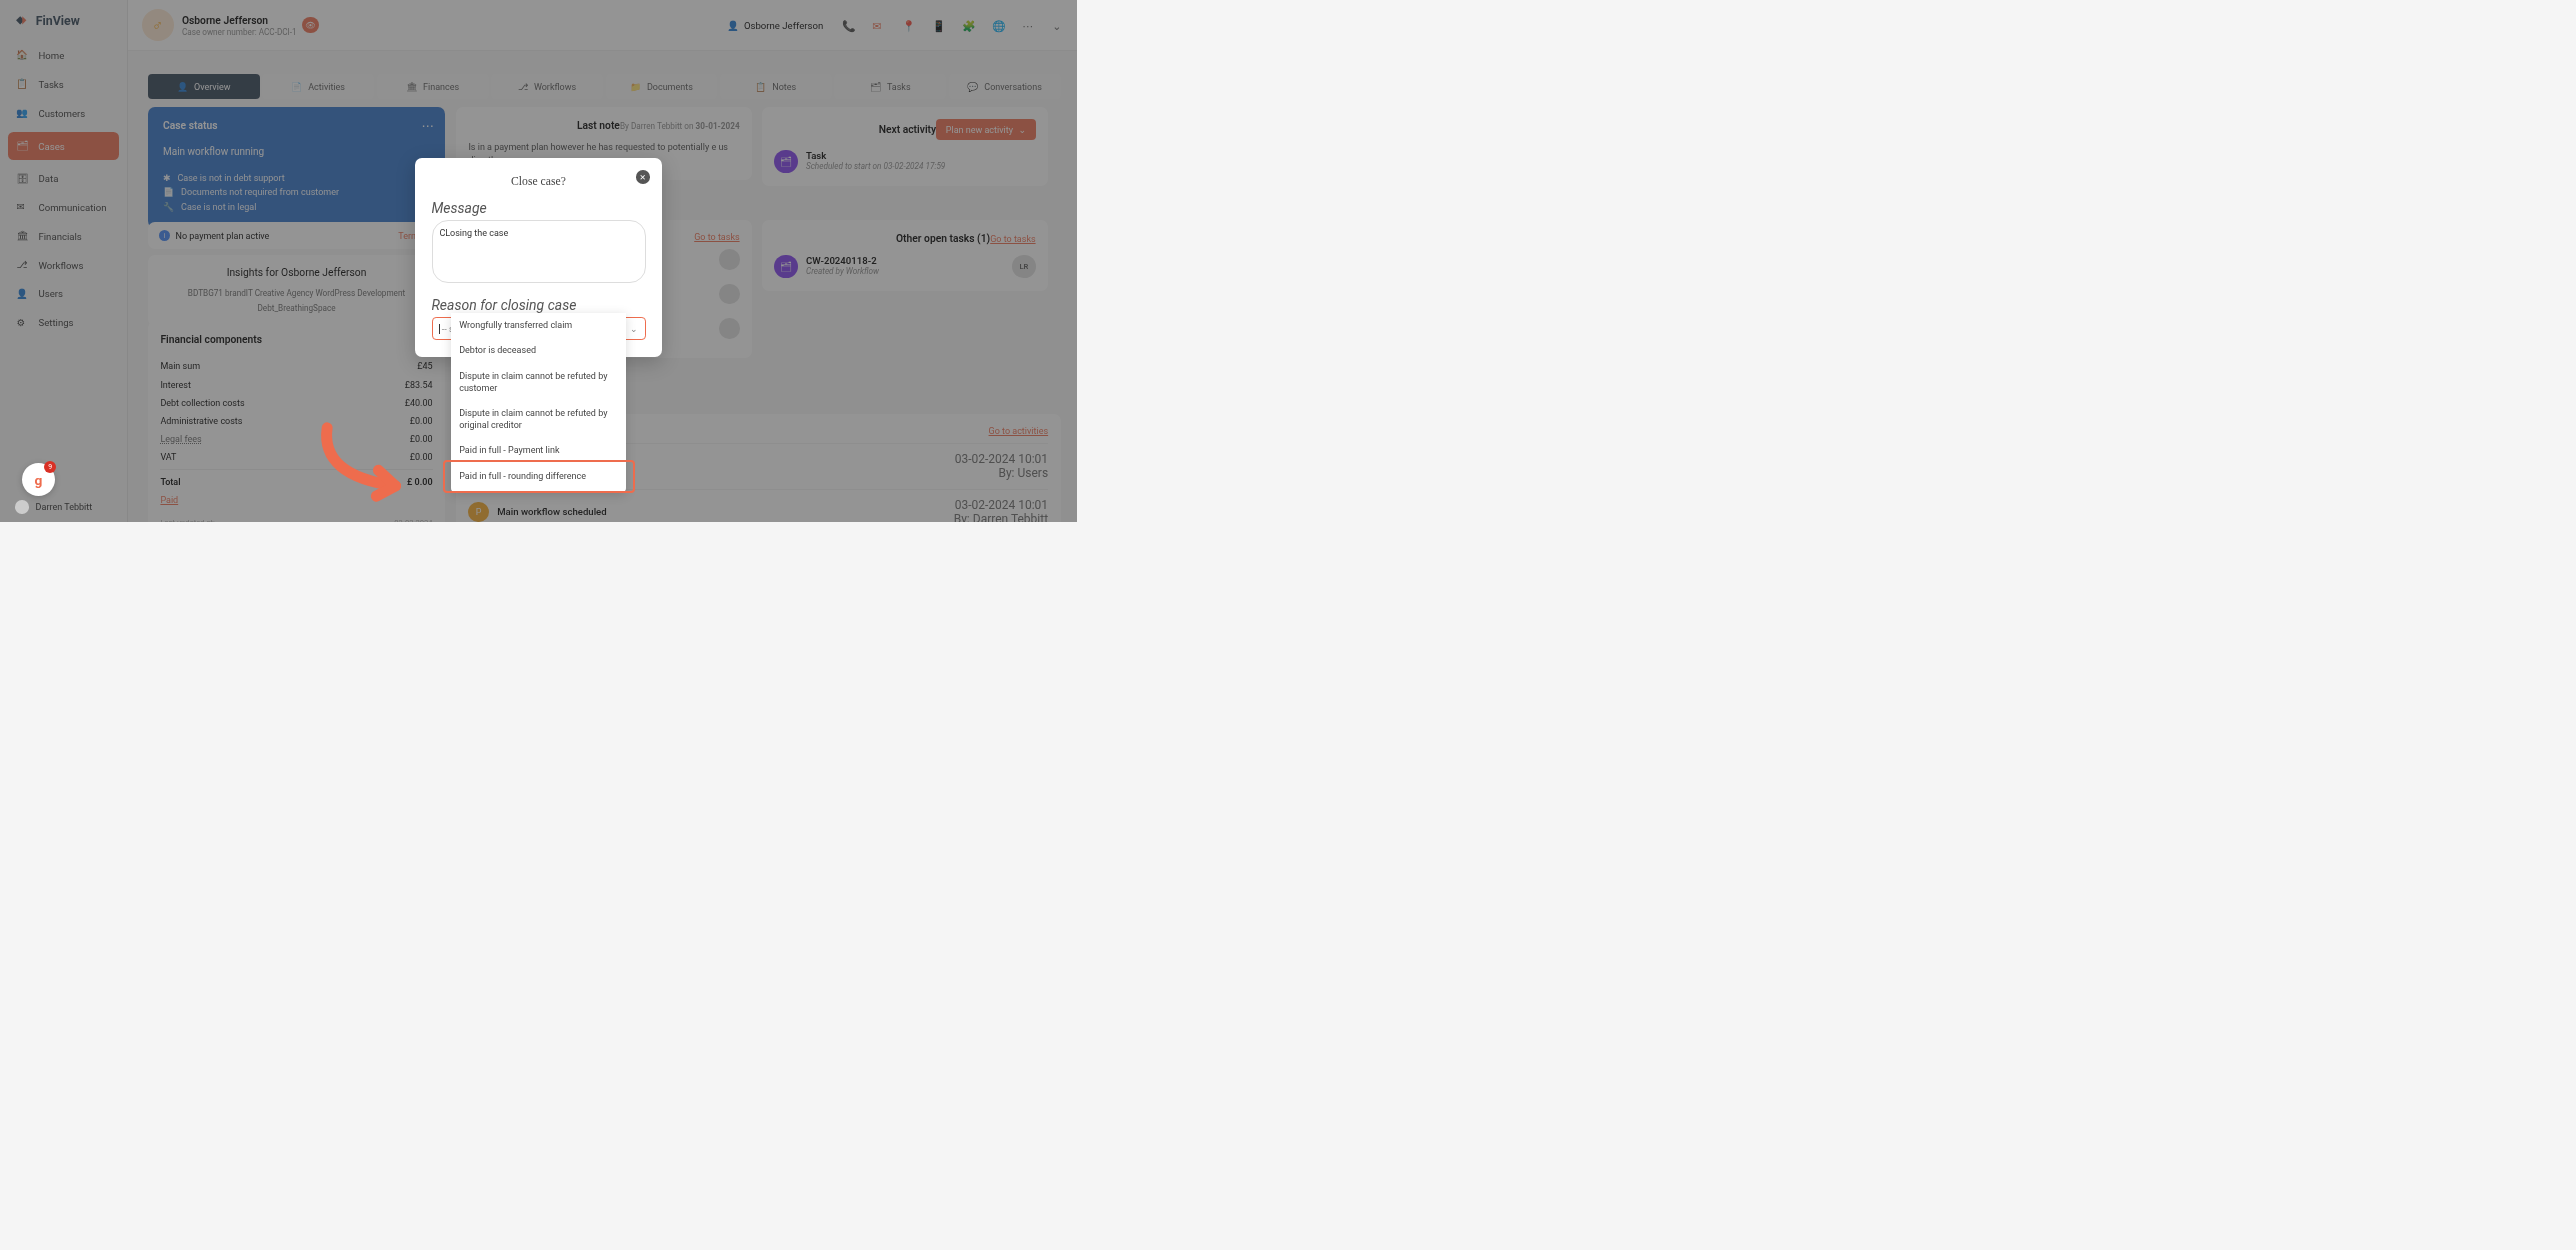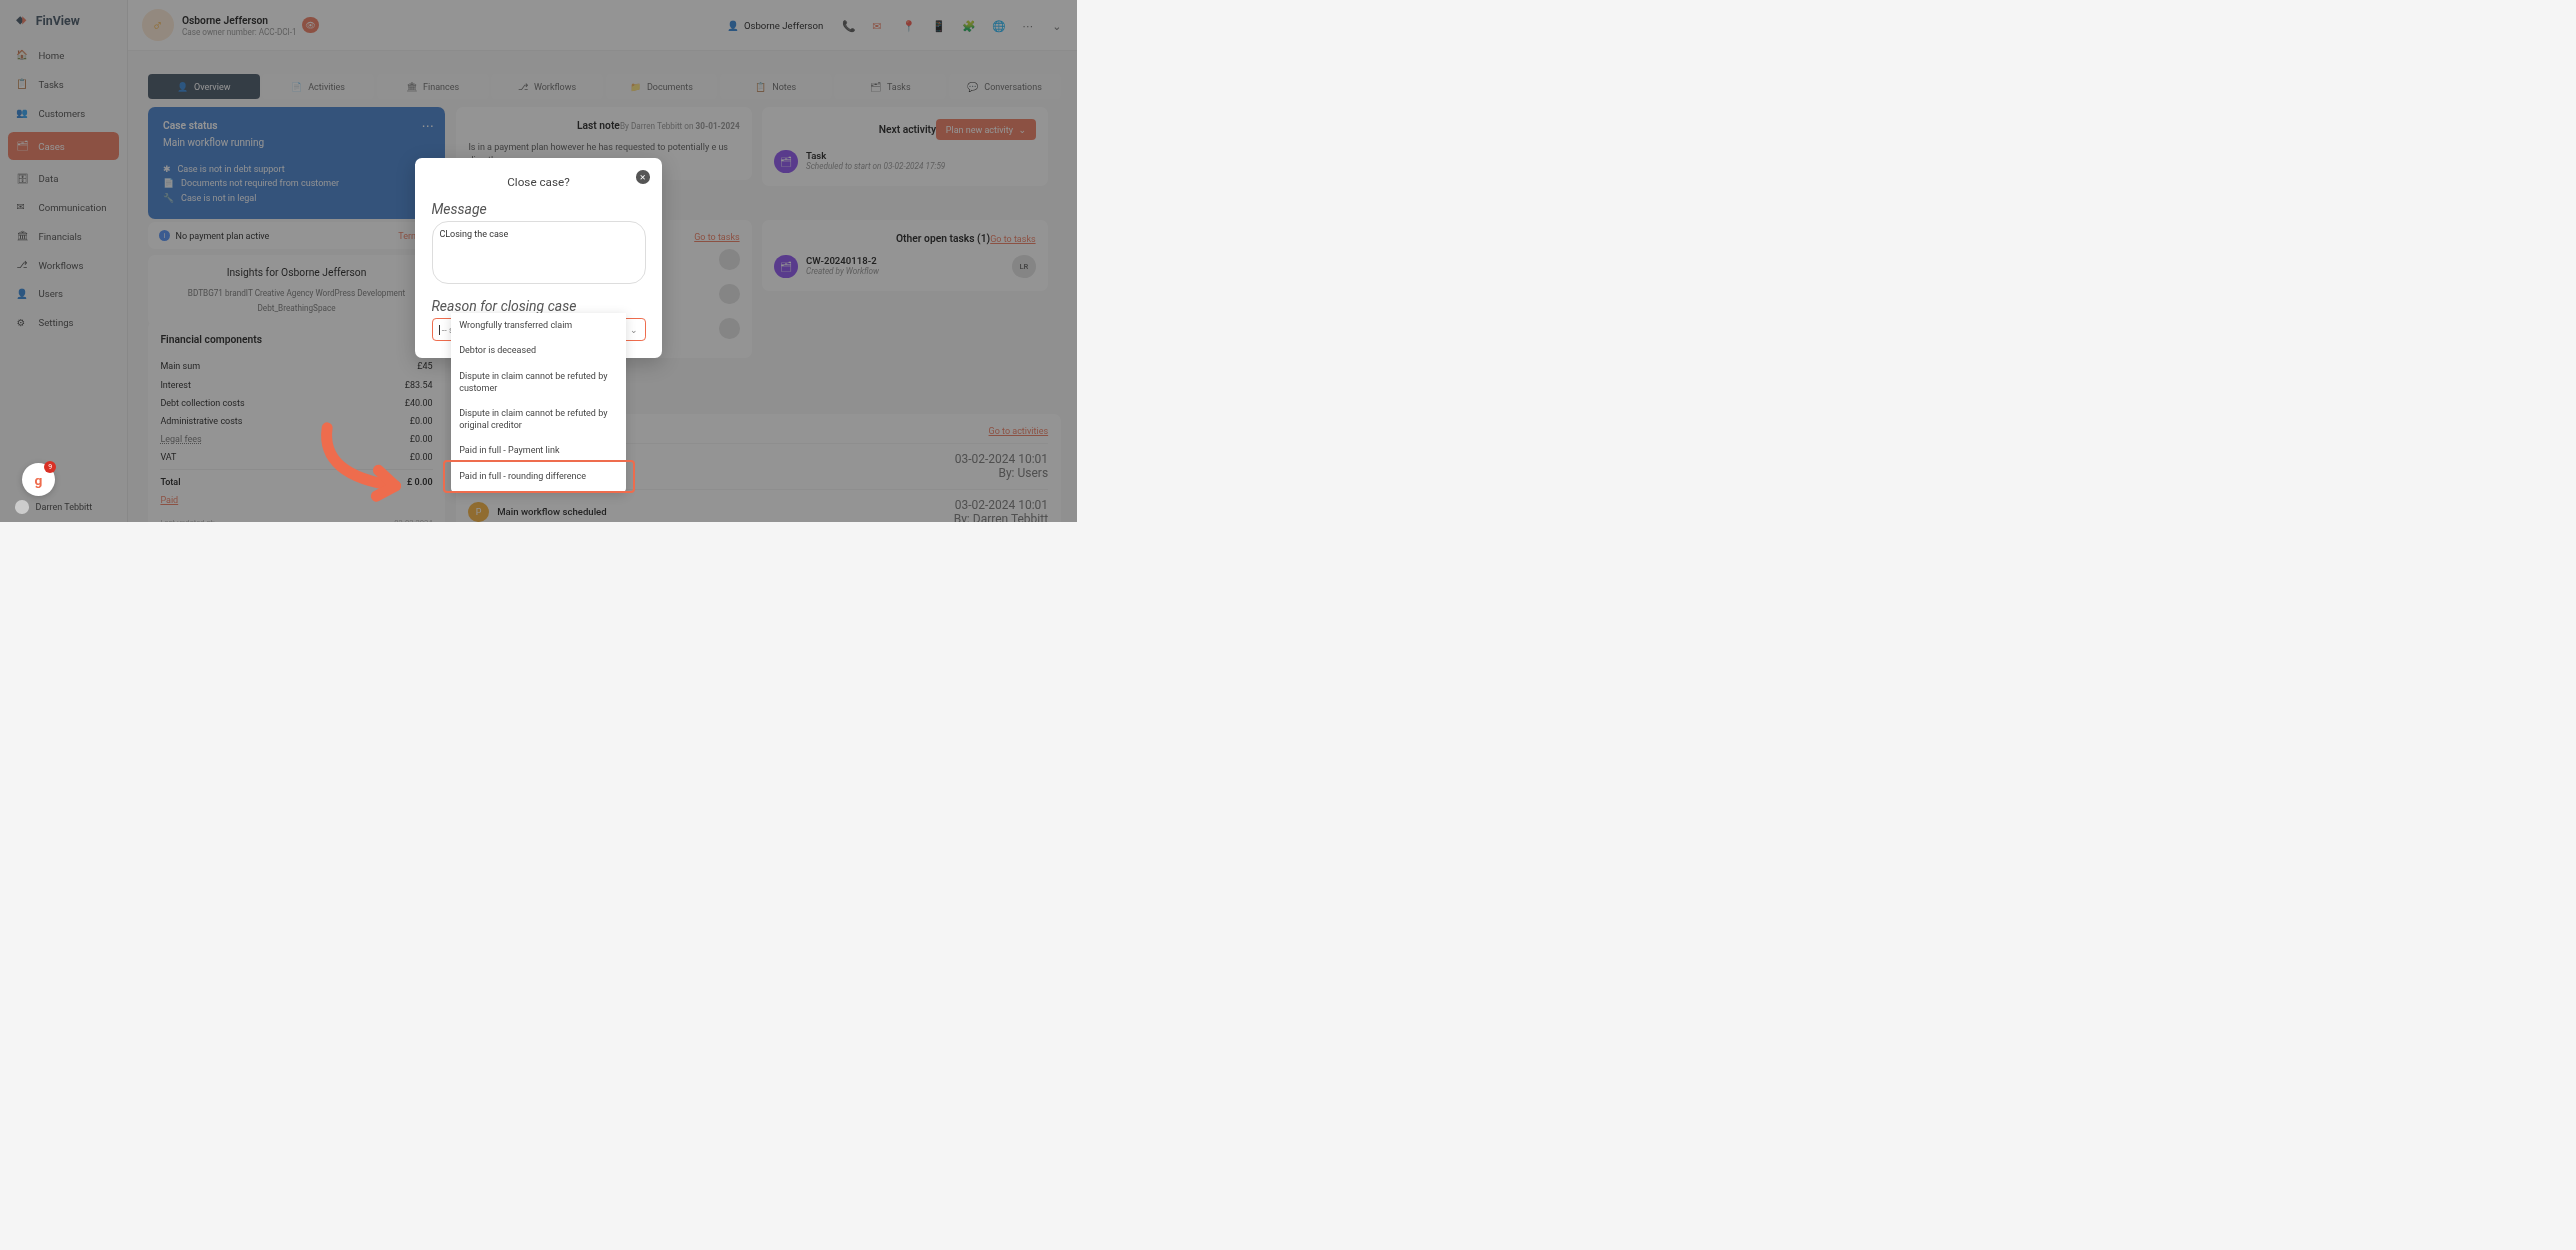--- a/index.html
+++ b/index.html
@@ -26,21 +26,21 @@
 .header-icon.accent { color: #ee6c4d; }
 
 
 .tabs-row { position: absolute; left: 148px; top: 74px; right: 16.5px; height: 25px; display: flex; gap: 2.7px; }
 .tab { flex: 1; display: flex; align-items: center; justify-content: center; gap: 5.5px; font-size: 9px; color: #555; background: #f8f8f8; border-radius: 4.1px; cursor: pointer; }
 .tab.active { background: #2c3e50; color: #fff; }
 
 
 .content { position: absolute; left: 148px; top: 107px; right: 16.5px; bottom: 0; }
 .case-status-card { position: absolute; left: 0; top: 0; width: 297px; background: #2c6fc7; color: #fff; border-radius: 6.9px; padding: 12.4px 15px; }
-.case-status-title { font-size: 10.3px; font-weight: 600; margin-bottom: 5px; }
+.case-status-title { font-size: 10.3px; font-weight: 600; margin-bottom: 14px; }
 .case-status-main { font-size: 10px; margin-bottom: 16px; }
 .status-line { display: flex; align-items: center; gap: 6.9px; font-size: 9px; margin: 4.1px 0; opacity: 0.95; }
 .card-menu { position: absolute; right: 11px; top: 11px; color: #fff; letter-spacing: 0px; font-size:12.4px;}
 
 .payment-banner { position: absolute; left: 0; top: 115px; width: 297px; background: #fff; border-radius: 6.9px; padding: 8.2px 11px; display: flex; align-items: center; font-size: 9px; }
 .info-icon { width: 11px; height: 11px; border-radius: 50%; background: #3b82f6; color: #fff; font-size: 6.9px; display: flex; align-items: center; justify-content: center; margin-right: 5.5px; }
 .terminate-link { margin-left: auto; color: #ee6c4d; font-size: 9px; }
 
 .insights-card { position: absolute; left: 0; top: 148px; width: 297px; background: #fff; border-radius: 6.9px; padding: 11px; text-align: center; }
 .insights-title { font-weight: 400; font-size: 10.3px; margin-bottom: 6.9px; }
@@ -80,21 +80,21 @@
 .act-row { display: flex; align-items: center; padding: 8.2px 0; border-top: 0.7px solid #f2f2f2; }
 .act-row:first-of-type { border-top: none; }
 .act-circle-t { width: 20.6px; height: 20.6px; border-radius: 50%; background: #7c3aed; color:#fff; display:flex; align-items:center; justify-content:center; font-size:9px; margin-right: 8.2px; }
 .act-circle-p { width: 20.6px; height: 20.6px; border-radius: 50%; background: #f5a623; color:#fff; display:flex; align-items:center; justify-content:center; font-size:9px; margin-right: 8.2px; }
 .act-row-right { margin-left: auto; text-align: right; font-size: 12px; color: #666; }
 .act-row-title { font-size: 9.6px; font-weight: 500; }
 
 
 .overlay { position: absolute; inset: 0; background: rgba(60,60,60,0.55); }
 .modal { position: absolute; left: 415px; top: 158px; width: 247px; background: #fff; border-radius: 6.9px; padding: 16.5px; box-shadow: 0 5.5px 20.6px rgba(0,0,0,0.2); }
-.modal-title { text-align: center; font-size: 11.7px; color: #444; margin-bottom: 12.4px; }
+.modal-title { text-align: center; font-size: 11.7px; color: #444; margin-bottom: 12.4px; font-family: Liberation Serif, serif; }
 .modal-close { position: absolute; right: 12.4px; top: 12.4px; width: 13.7px; height: 13.7px; border-radius: 50%; background: #555; color: #fff; display: flex; align-items: center; justify-content: center; font-size: 7.6px; cursor: pointer; }
 .modal-label { font-size: 14px; color: #555; margin-bottom: 4.1px; font-style: italic; }
 .modal-textarea { width: 100%; height: 63px; border: 0.7px solid #ddd; border-radius: 16px; padding: 6.9px; font-size: 9px; resize: none; margin-bottom: 11px; color:#333;}
 .modal-select { width: 100%; border: 1px solid #ee6c4d; border-radius: 4.1px; padding: 5.5px 6.9px; font-size: 9px; color: #888; display: flex; justify-content: space-between; align-items: center; }
 
 
 .dropdown { position: absolute; left: 451px; top: 313px; width: 175px; background: #fff; border-radius: 0 0 4.1px 4.1px; box-shadow: 0 2.7px 11px rgba(0,0,0,0.15); max-height: 179px; overflow-y: auto; }
 .dropdown::-webkit-scrollbar { width: 5.5px; }
 .dropdown::-webkit-scrollbar-thumb { background: #ccc; border-radius: 2.7px; }
 .dd-item { padding: 6.9px 8.2px; font-size: 9px; color: #444; cursor: pointer; line-height: 1.3; }

